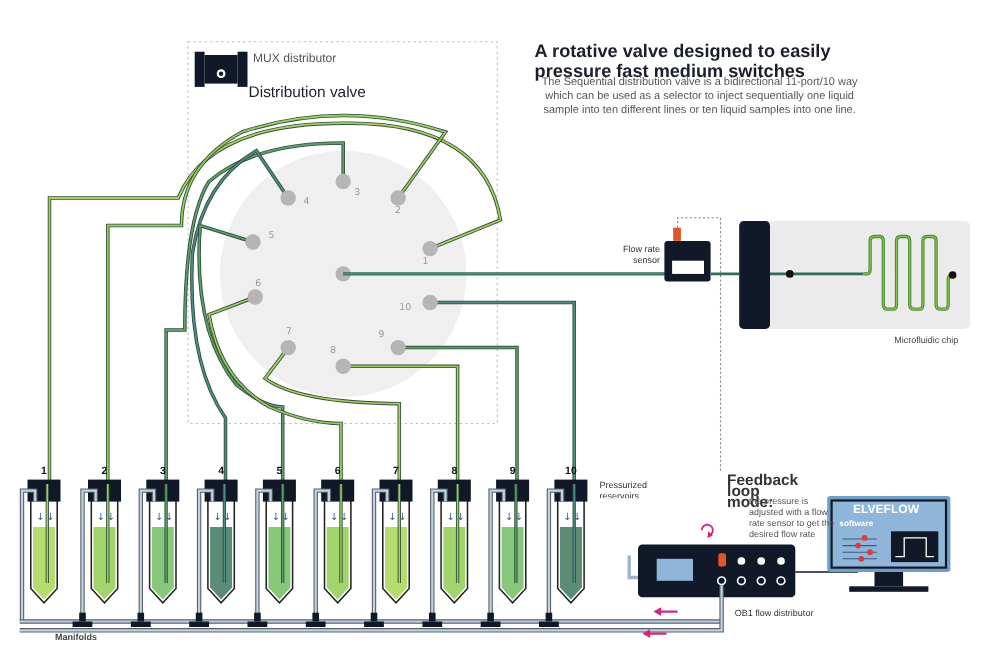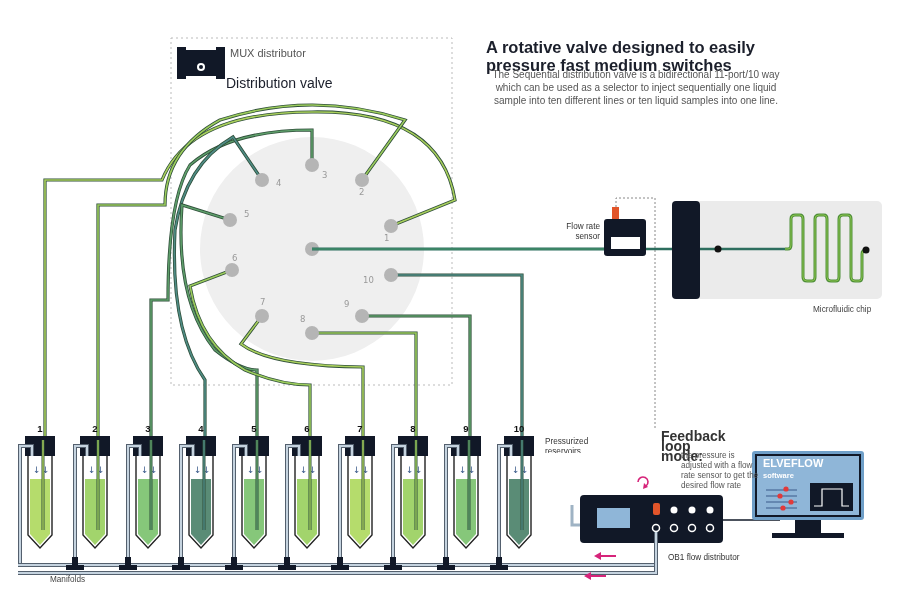--- a/index.html
+++ b/index.html
@@ -8,25 +8,25 @@
   .txt{position:absolute;color:#333;font-family:"Liberation Sans",sans-serif;}
   #headline{left:486px;top:38px;width:300px;font-size:16.5px;font-weight:bold;line-height:18px;color:#1b1f2b;}
   #desc{left:486px;top:68px;width:300px;font-size:10px;line-height:13px;color:#555;text-align:center;}
   #mux-sub{left:230px;top:47px;font-size:11px;color:#555;}
   #mux-title{left:226px;top:59px;font-size:14px;color:#1b1f2b;margin-top:16px;}
   #frs{left:556px;top:222px;font-size:8.2px;line-height:10px;color:#333;text-align:right;width:44px;}
   #chip-label{left:813px;top:305px;font-size:8.2px;color:#444;}
   #fb-title{left:661px;top:431px;font-size:14px;line-height:10px;font-weight:bold;color:#333;width:70px;}
   #fb-desc{left:661px;top:451px;font-size:8.2px;line-height:10px;color:#555;width:82px;height:44px;overflow:hidden;margin-left:20px;}
   #ob1{left:668px;top:553px;font-size:8.2px;line-height:10px;color:#333;width:80px;}
-  #manifolds{left:50px;top:575px;font-size:8.2px;color:#444;}
+  #manifolds{left:50px;top:575px;font-size:8.2px;color:#444;font-weight:bold;}
   #press{left:545px;top:437px;font-size:8.2px;line-height:10px;color:#333;width:60px;height:16px;overflow:hidden;}
   .resnum{position:absolute;font-size:9.5px;font-weight:bold;color:#111;width:20px;text-align:center;top:423px;font-family:"Liberation Sans",sans-serif;}
   .portnum{position:absolute;font-size:8.5px;color:#999;font-family:"DejaVu Sans",sans-serif;}
-  #elve{left:763px;top:457px;width:85px;font-size:11px;font-weight:bold;color:#fff;}
+  #elve{left:763px;top:457px;width:85px;text-align:center;font-size:11px;font-weight:bold;color:#fff;}
   #elve-sub{left:763px;top:471px;width:85px;text-align:left;font-size:7.5px;font-weight:bold;color:#fff;}
 </style>
 </head>
 <body>
 
 <div id="stage">
   <svg id="diagram" width="900" height="603" viewBox="0 0 900 603">
 
     <rect x="171" y="38" width="281" height="347" fill="none" stroke="#bbb" stroke-dasharray="2,3" stroke-width="1"></rect>
 

